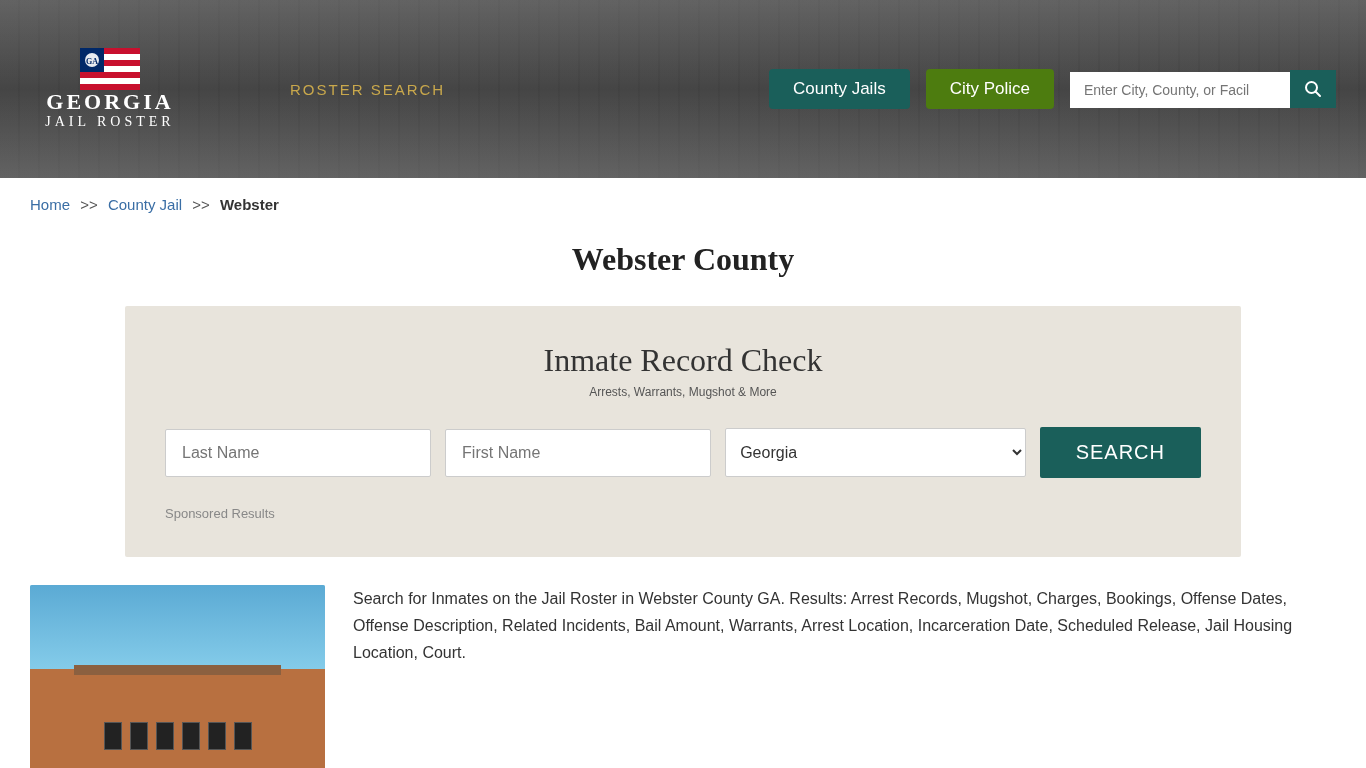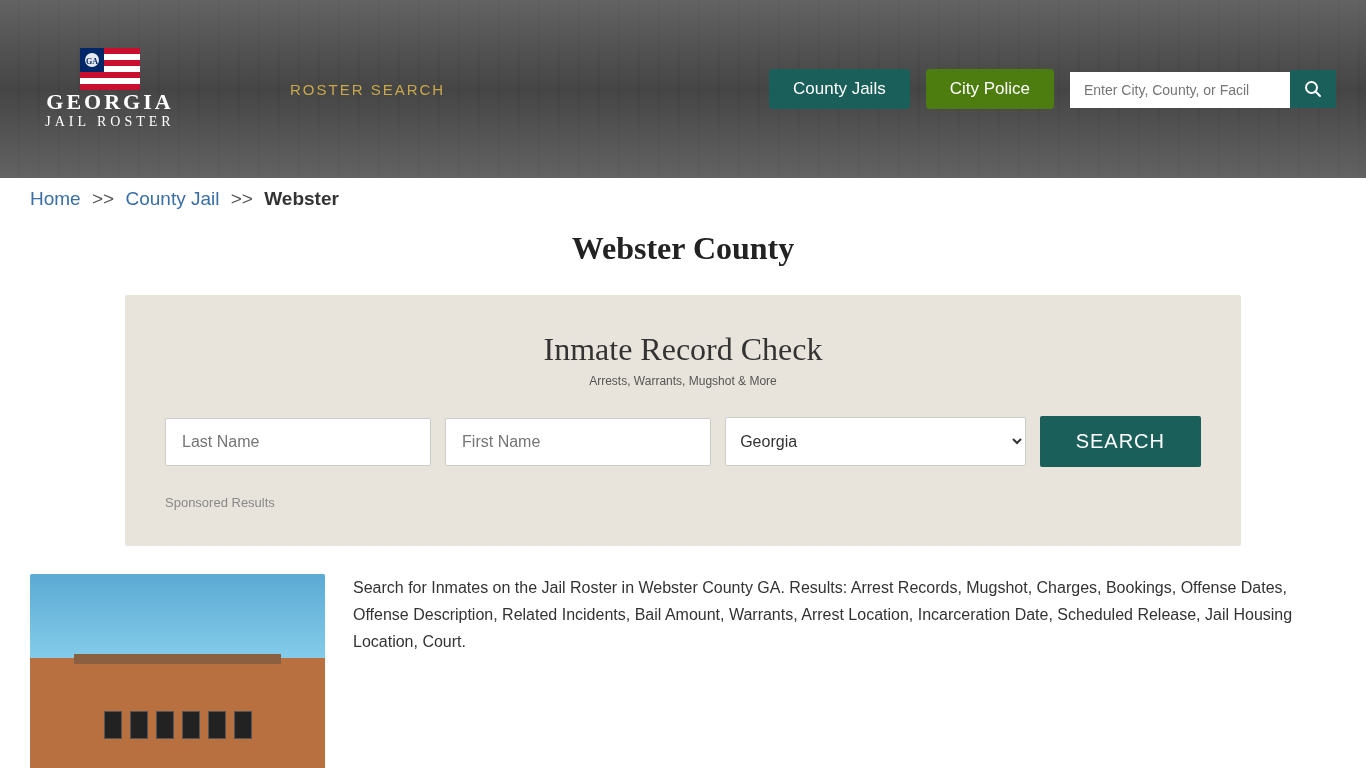--- a/index.html
+++ b/index.html
@@ -109,23 +109,23 @@
       cursor: pointer;
       color: #fff;
       font-size: 16px;
       display: flex;
       align-items: center;
       justify-content: center;
     }
 
     
     .breadcrumb {
-      padding: 10px 30px;
-      font-family: Arial, sans-serif;
-      font-size: 19px;
+      padding: 18px 30px;
+      font-family: Arial, sans-serif;
+      font-size: 15px;
       color: #555;
     }
     .breadcrumb a {
       color: #3a6ea5;
       text-decoration: none;
     }
     .breadcrumb .sep {
       margin: 0 6px;
       color: #555;
     }

